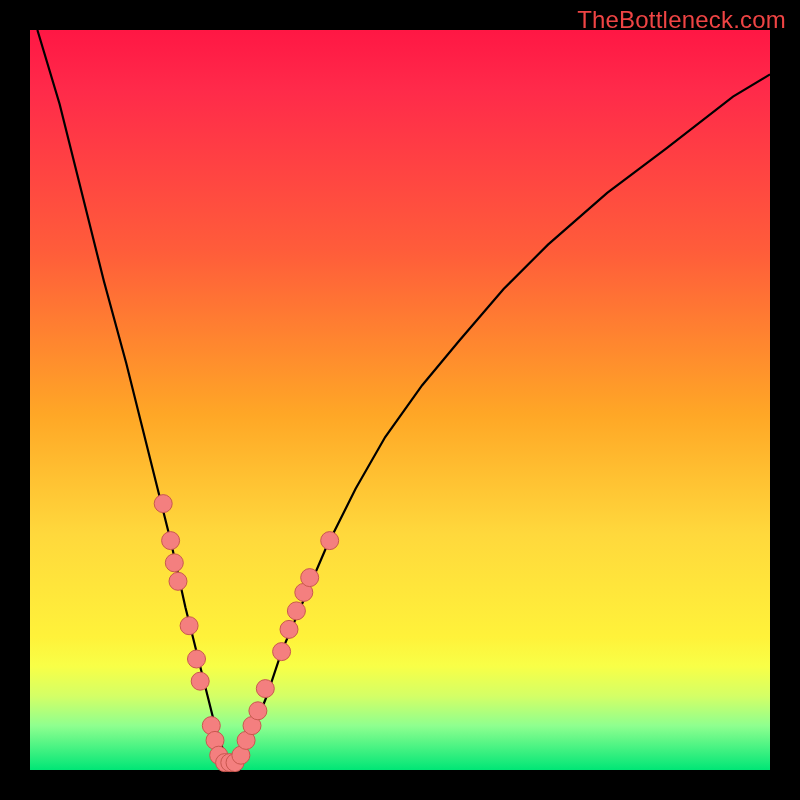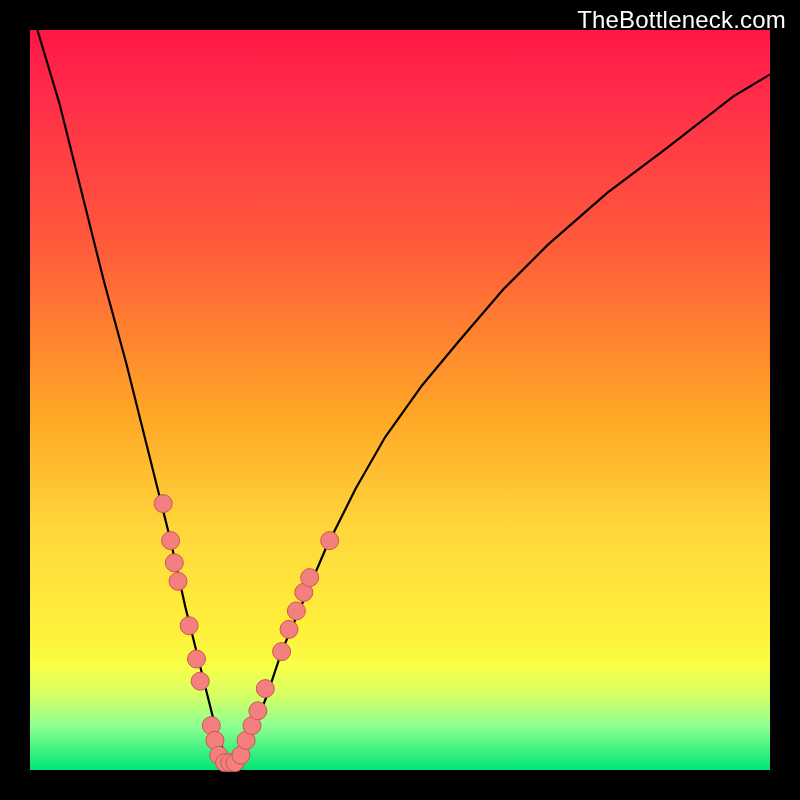--- a/index.html
+++ b/index.html
@@ -28,21 +28,21 @@
       #f8ff47 86%,
       #d4ff66 90%,
       #8fff8f 94%,
       #00e676 100%
     );
   }
   .watermark {
     position: absolute;
     top: 6px;
     right: 14px;
-    color: #ffffff;
+    color: #ef4444;
     font-size: 24px;
     font-weight: 400;
     letter-spacing: 0.2px;
     z-index: 10;
   }
   svg.overlay {
     position: absolute;
     left: 0;
     top: 0;
     width: 800px;

